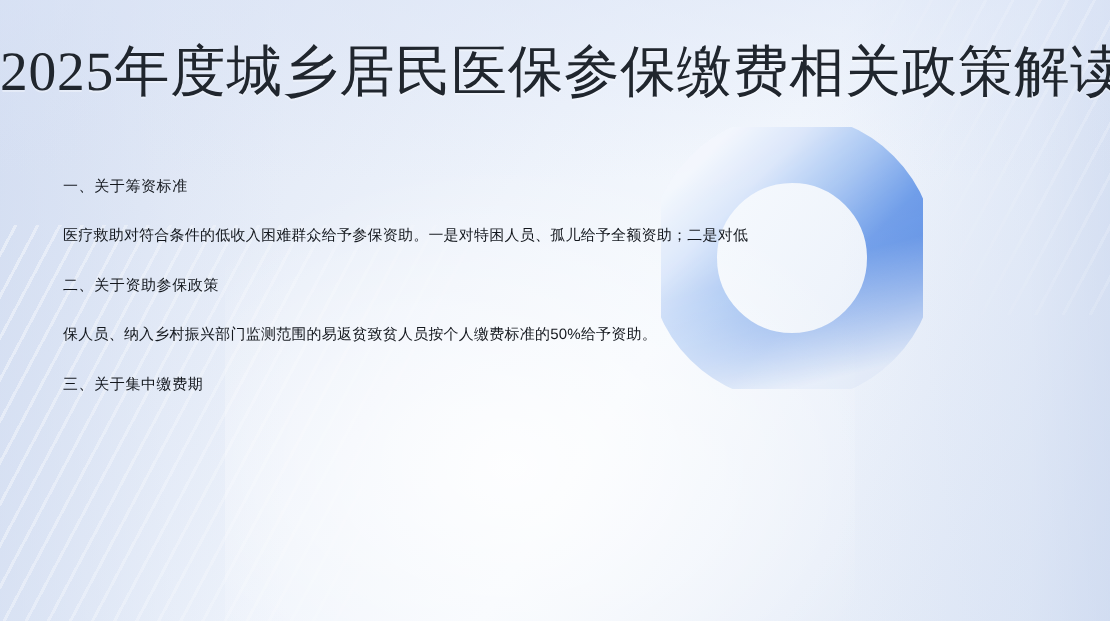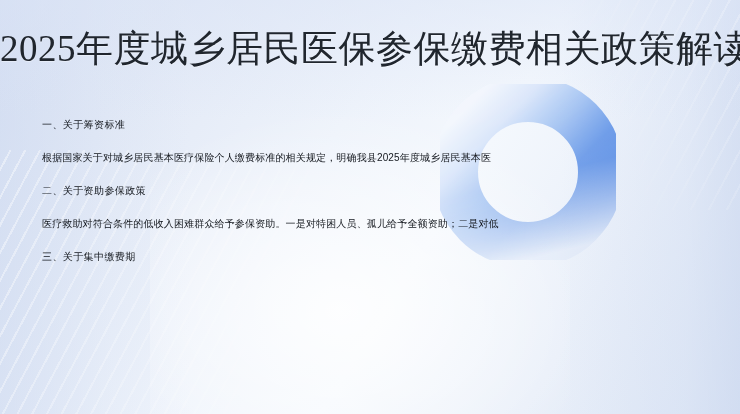--- a/index.html
+++ b/index.html
@@ -160,22 +160,22 @@
       </defs>
       <circle cx="100" cy="100" r="73" fill="none" stroke="url(#ringGrad)" stroke-width="46" mask="url(#ringFade)"></circle>
     </svg>
   </div>
 
   <div class="title">2025年度城乡居民医保参保缴费相关政策解读</div>
 
   <div class="body-block">
 
     <div class="line heading">一、关于筹资标准</div>
-    <div class="line">根据国家关于对城乡居民基本医疗保险个人缴费标准的相关规定，明确我县2025年度城乡居民基本医</div>
 
+    <div class="line">医疗救助对符合条件的低收入困难群众给予参保资助。一是对特困人员、孤儿给予全额资助；二是对低</div>
     <div class="line heading">二、关于资助参保政策</div>
-    <div class="line">医疗救助对符合条件的低收入困难群众给予参保资助。一是对特困人员、孤儿给予全额资助；二是对低</div>
+    <div class="line">保人员、纳入乡村振兴部门监测范围的易返贫致贫人员按个人缴费标准的50%给予资助。</div>
 
     <div class="line heading">三、关于集中缴费期</div>
 
   </div>
 
 </div>
 
 </body></html>

